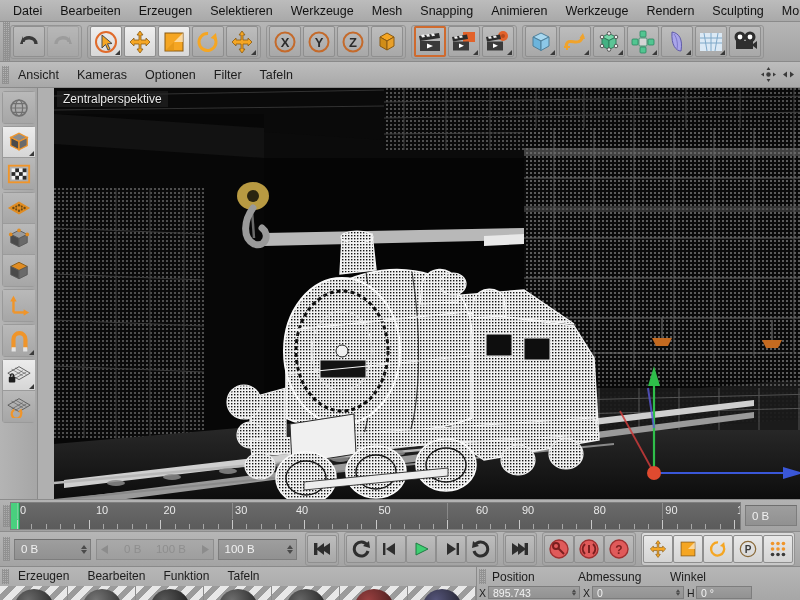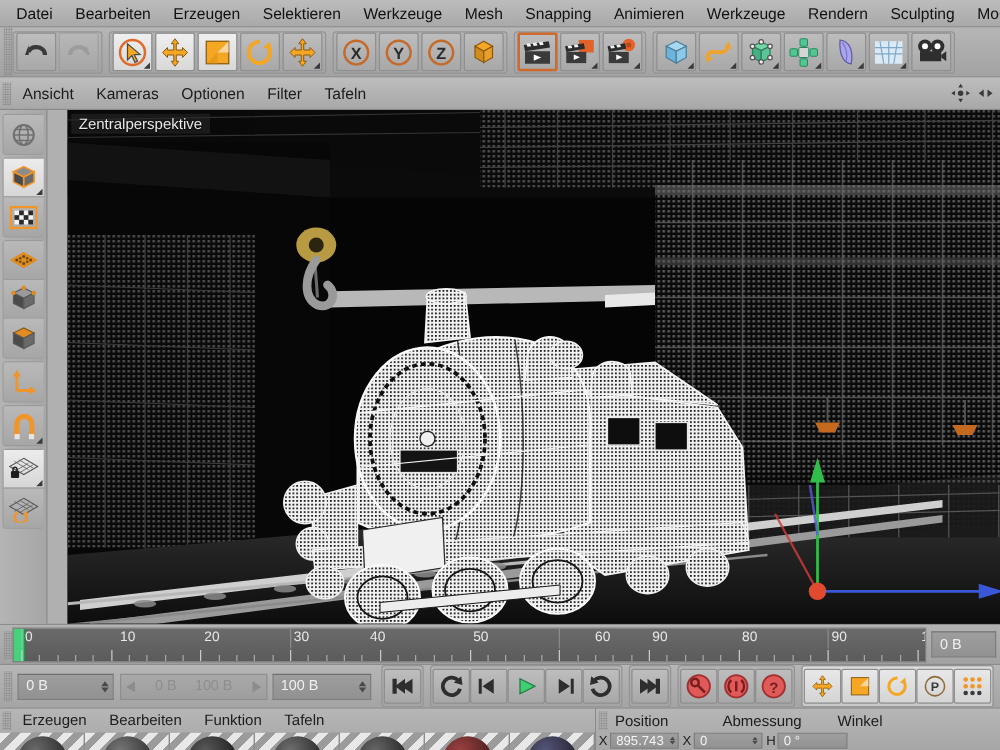--- a/index.html
+++ b/index.html
@@ -125,21 +125,21 @@
     border-right:1px solid #8c8c8c;
     background:repeating-linear-gradient(135deg,#e8e8e8 0 6px,#9b9b9b 6px 12px); }
   .mat .ball { position:absolute; left:50%; top:3px; transform:translateX(-50%);
     width:40px; height:40px; border-radius:50%; }
   #coordman { flex:1; background:linear-gradient(#b6b6b6,#a6a6a6); }
   #coordhdr { height:19px; display:flex; align-items:center; padding-left:2px; }
   #coordhdr .ch { font-size:12px; }
   #coordrow { height:14px; display:flex; align-items:flex-start; padding-left:2px; overflow:hidden; }
   .cf { display:flex; align-items:center; margin-right:3px; }
   .cf .ax { font-size:10.5px; width:9px; }
-  .cf .box { height:13px; width:55px; background:linear-gradient(#9e9e9e,#929292);
+  .cf .box { height:13px; width:92px; background:linear-gradient(#9e9e9e,#929292);
     border:1px solid #7d7d7d; color:#f2f2f2; font-size:10.5px;
     display:flex; align-items:center; justify-content:space-between; padding:0 2px 0 4px; overflow:hidden;}
 </style>
 </head>
 <body>
 
 <div id="menubar">
   <span class="mi">Datei</span>
   <span class="mi">Bearbeiten</span>
   <span class="mi">Erzeugen</span>

